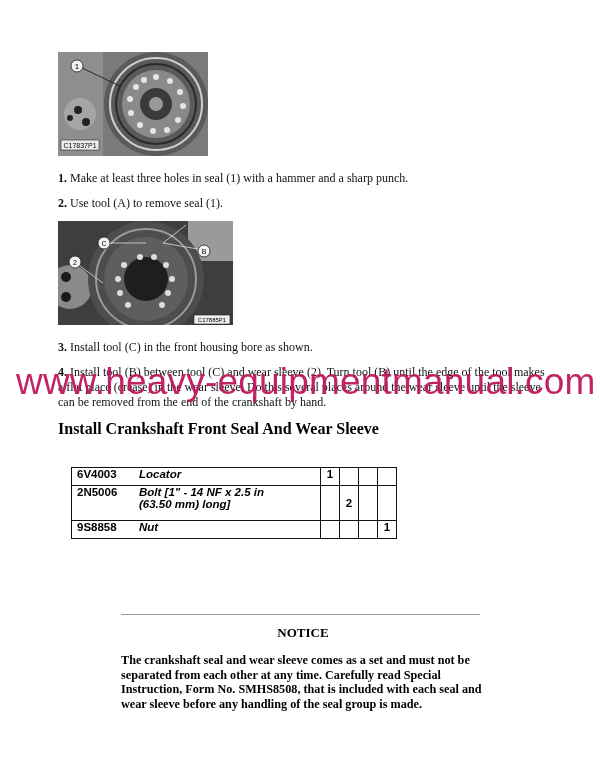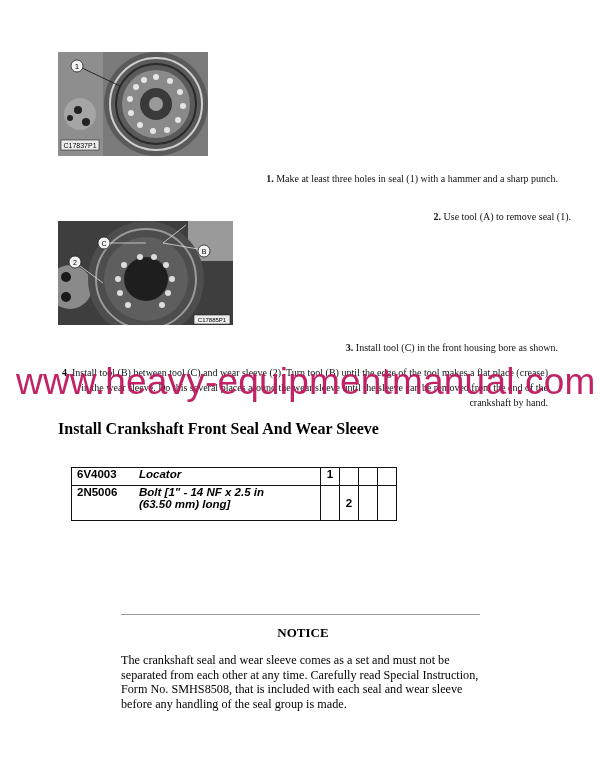--- a/index.html
+++ b/index.html
@@ -1,32 +1,32 @@
 <!DOCTYPE html>
 <html><head>
   <meta charset="utf-8">
   <style>
     html, body { margin:0; padding:0; background:#ffffff; }
     body { width:600px; height:776px; position:relative; overflow:hidden; font-family:"Liberation Serif", serif; color:#000; }
     .photo { position:absolute; background:#6d6d6d; overflow:hidden; }
     .photo svg { display:block; width:100%; height:100%; }
-    .para { position:absolute; left:58px; font-size:10px; line-height:15px; color:#111; width:500px;text-align:right; }
+    .para { position:absolute; left:58px; font-size:12px; line-height:15px; color:#111; width:500px; }
     .para b { font-weight:bold; }
     .watermark { position:absolute; left:16px; top:362px; font-family:"Liberation Sans", sans-serif; font-size:37px; color:#be185d; letter-spacing:0.2px; white-space:nowrap; opacity:0.95; line-height:40px; }
     .heading { position:absolute; left:58px; top:420px; font-size:16px; font-weight:bold; font-family:"Liberation Serif", serif; white-space:nowrap; }
     table.tools { position:absolute; left:71px; top:467px; border-collapse:collapse; font-family:"Liberation Sans", sans-serif; font-size:11.5px; font-weight:bold; }
     table.tools td, table.tools th { border:1.5px solid #111; padding:0 5px; height:17px; vertical-align:top; }
     table.tools th { font-weight:bold; text-align:center; }
     table.tools td.code { border-right:none; width:52px; }
     table.tools td.desc { border-left:none; width:176px;font-style:italic; }
     table.tools td.q { width:18px; text-align:center; padding:0; }
     table.tools th.q { width:18px; padding:0; }
     .rule { position:absolute; left:121px; top:614px; width:359px; height:1px; background:#999; }
     .notice-title { position:absolute; left:3px; width:600px; top:625px; text-align:center; font-weight:bold; font-size:13px; }
-    .notice-body { position:absolute; left:121px; top:653px; width:370px; font-weight:normal; font-size:12.2px; line-height:14.6px; }
+    .notice-body { position:absolute; left:121px; top:653px; width:370px; font-weight:bold; font-size:12.2px; line-height:14.6px; }
   </style>
 </head>
 <body>
 
 <div class="photo" style="left:58px;top:52px;width:150px;height:104px;">
   <svg viewBox="0 0 150 104" xmlns="http://www.w3.org/2000/svg">
     <rect width="150" height="104" fill="#7a7a7a"></rect>
     <rect x="0" y="0" width="45" height="104" fill="#8e8e8e"></rect>
     <circle cx="22" cy="62" r="16" fill="#a5a5a5"></circle>
     <circle cx="20" cy="58" r="4" fill="#222"></circle>
@@ -56,21 +56,21 @@
     <circle cx="19" cy="14" r="6" fill="#f2f2f2" stroke="#222" stroke-width="0.8"></circle>
     <text x="19" y="17" font-size="8" text-anchor="middle" font-family="Liberation Sans, sans-serif" fill="#000">1</text>
     <rect x="3" y="88" width="38" height="10" fill="#eeeeee" stroke="#222" stroke-width="0.6"></rect>
     <text x="22" y="96" font-size="7" text-anchor="middle" font-family="Liberation Sans, sans-serif" fill="#000">C17837P1</text>
   </svg>
 </div>
 
 <p class="para" style="top:171px;margin:0;">
   <b>1.</b><span> Make at least three holes in seal (1) with a hammer and a sharp punch.</span>
 </p>
-<p class="para" style="top:196px;margin:13px;">
+<p class="para" style="top:196px;margin:0;">
   <b>2.</b><span> Use tool (A) to remove seal (1).</span>
 </p>
 
 <div class="photo" style="left:58px;top:221px;width:175px;height:104px;">
   <svg viewBox="0 0 175 104" xmlns="http://www.w3.org/2000/svg">
     <rect width="175" height="104" fill="#3e3e3e"></rect>
     <rect x="130" y="0" width="45" height="40" fill="#9a9a9a"></rect>
     <circle cx="12" cy="66" r="22" fill="#8a8a8a"></circle>
     <circle cx="8" cy="56" r="5" fill="#1a1a1a"></circle>
       <circle cx="8" cy="76" r="5" fill="#1a1a1a"></circle>
@@ -127,18 +127,26 @@
     <td class="q"></td>
   </tr>
   <tr>
     <td class="code" style="height:34px;">2N5006</td>
     <td class="desc" style="width:150px;padding-right:30px;">Bolt [1" - 14 NF x 2.5 in (63.50 mm) long]</td>
     <td class="q"></td>
     <td class="q" style="vertical-align:middle;">2</td>
     <td class="q"></td>
     <td class="q"></td>
   </tr>
+  <tr>
+    <td class="code">9S8858</td>
+    <td class="desc">Nut</td>
+    <td class="q"></td>
+    <td class="q"></td>
+    <td class="q"></td>
+    <td class="q">1</td>
+  </tr>
 </tbody>
   </table>
 
 <div class="rule"></div>
 <div class="notice-title">NOTICE</div>
 <div class="notice-body">The crankshaft seal and wear sleeve comes as a set and must not be separated from each other at any time. Carefully read Special Instruction, Form No. SMHS8508, that is included with each seal and wear sleeve before any handling of the seal group is made.</div>
 
 </body></html>

